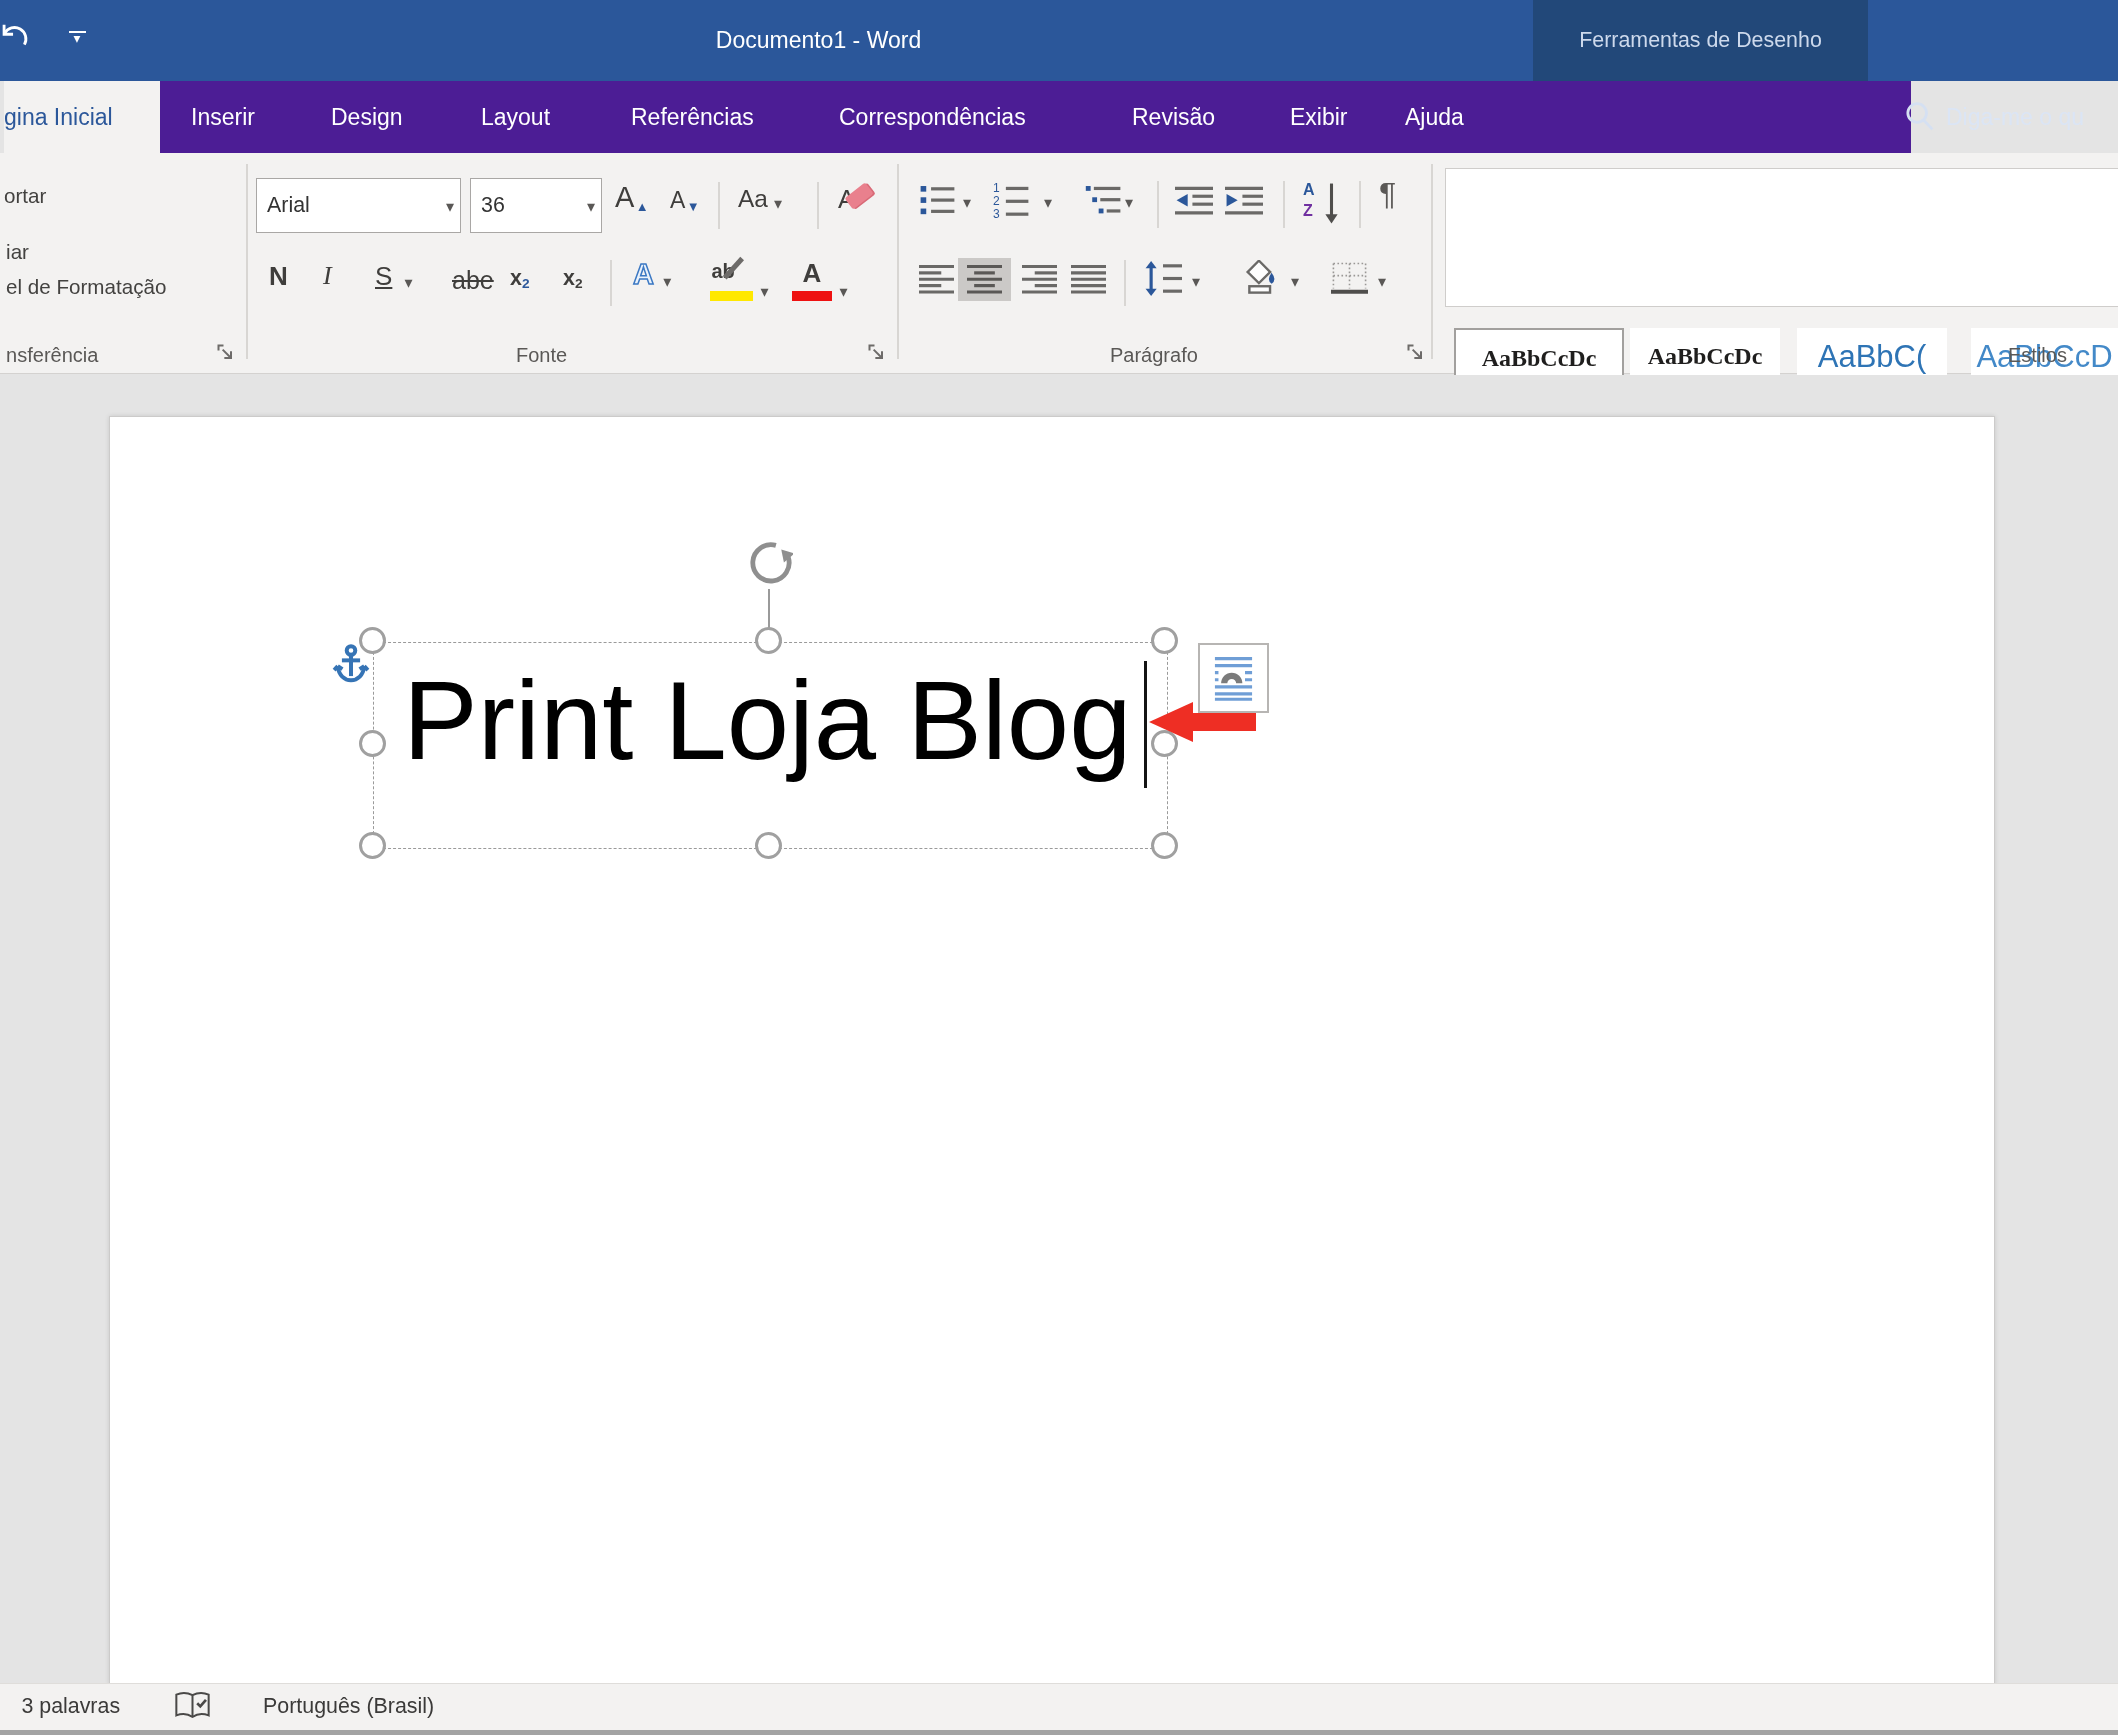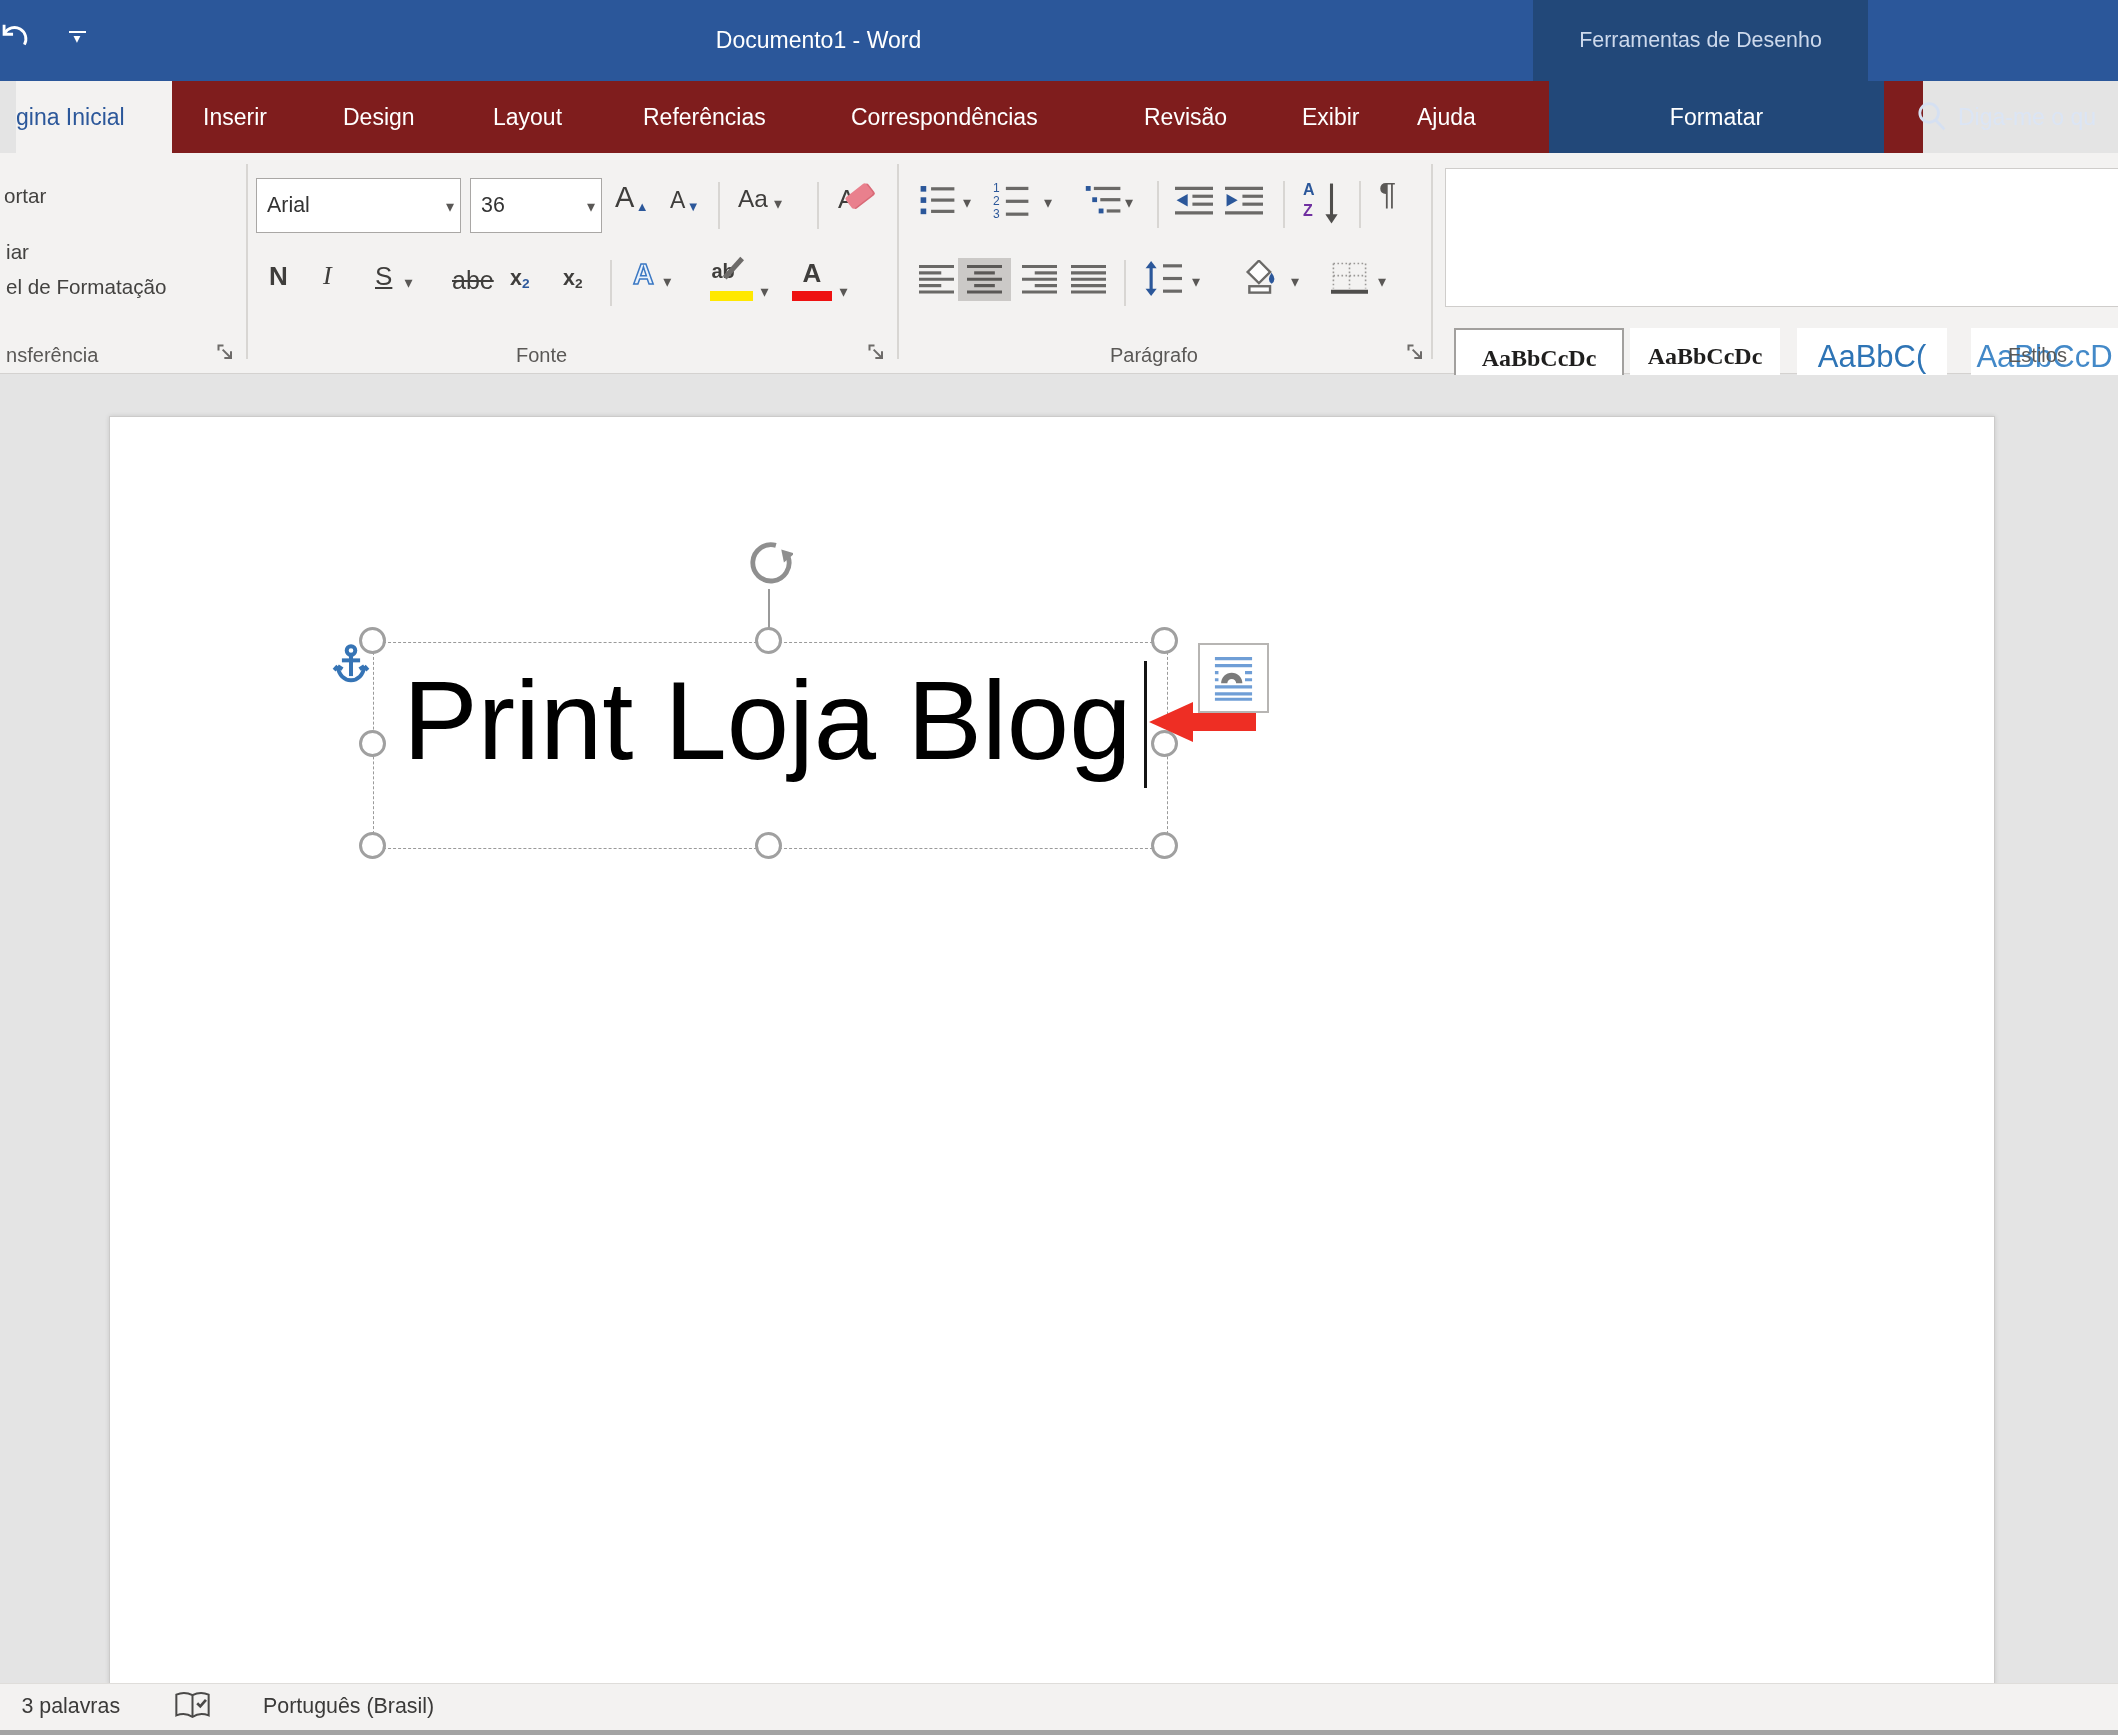--- a/index.html
+++ b/index.html
@@ -6,21 +6,21 @@
   #app{position:relative;width:2119px;height:1736px;overflow:hidden;background:#e4e4e4;
        font-family:"Liberation Sans","DejaVu Sans",sans-serif;-webkit-font-smoothing:antialiased;}
   .abs{position:absolute;}
   
   .titlebar{left:0;top:0;width:2119px;height:81px;background:#2b579a;color:#fff;}
   .titlebar .ctx{position:absolute;left:1533px;top:0;width:335px;height:81px;background:#224879;
       color:#cdd9ec;font-size:21.4px;display:flex;align-items:center;justify-content:center;}
   .win-title{position:absolute;left:681px;top:0;width:275px;height:81px;display:flex;align-items:center;
       justify-content:center;font-size:23px;color:#fff;}
   
-  .tabrow{left:16px;top:81px;width:1907px;height:72px;background:#7f1d1d;}
+  .tabrow{left:4px;top:81px;width:1907px;height:72px;background:#4c1d95;}
   .tab{position:absolute;top:0;height:72px;line-height:72px;color:#fff;font-size:23px;white-space:nowrap;}
   .tab-active{position:absolute;left:0;top:0;width:156px;height:72px;background:#f3f2f1;color:#2b579a;
       font-size:23px;line-height:72px;white-space:nowrap;overflow:hidden;}
   .tab-ctx{position:absolute;left:1533px;top:0;width:335px;height:72px;background:#224879;color:#fff;
       font-size:23px;display:flex;align-items:center;justify-content:center;}
   .tellme{position:absolute;left:1942px;top:0;height:72px;line-height:72px;color:#dbe5f5;font-size:23px;white-space:nowrap;}
   
   .ribbon{left:0;top:153px;width:2119px;height:220px;background:#f3f2f1;border-bottom:1.5px solid #d4d2d0;}
   .riblabel{position:absolute;font-size:20px;color:#5a5856;}
   .clipitem{position:absolute;font-size:20.6px;color:#434240;white-space:nowrap;}
@@ -84,21 +84,20 @@
   <div class="abs tabrow">
     <span class="tab-active">gina Inicial</span>
     <span class="tab" style="left:187px;">Inserir</span>
     <span class="tab" style="left:327px;">Design</span>
     <span class="tab" style="left:477px;">Layout</span>
     <span class="tab" style="left:627px;">Referências</span>
     <span class="tab" style="left:835px;">Correspondências</span>
     <span class="tab" style="left:1128px;">Revisão</span>
     <span class="tab" style="left:1286px;">Exibir</span>
     <span class="tab" style="left:1401px;">Ajuda</span>
-    <span class="tab-ctx">Formatar</span>
     <span class="abs" style="left:1898px;top:18.3px;width:35px;height:35px;">
       <svg width="35" height="35" viewBox="0 0 30 30" fill="none" stroke="#d5e0f2" stroke-width="2.4">
         <circle cx="13" cy="12" r="8"></circle>
           <line x1="18.5" y1="18" x2="26" y2="26"></line>
       </svg>
     </span>
     <span class="tellme">Diga-me o qu</span>
   </div>
 
   <div class="abs ribbon">

